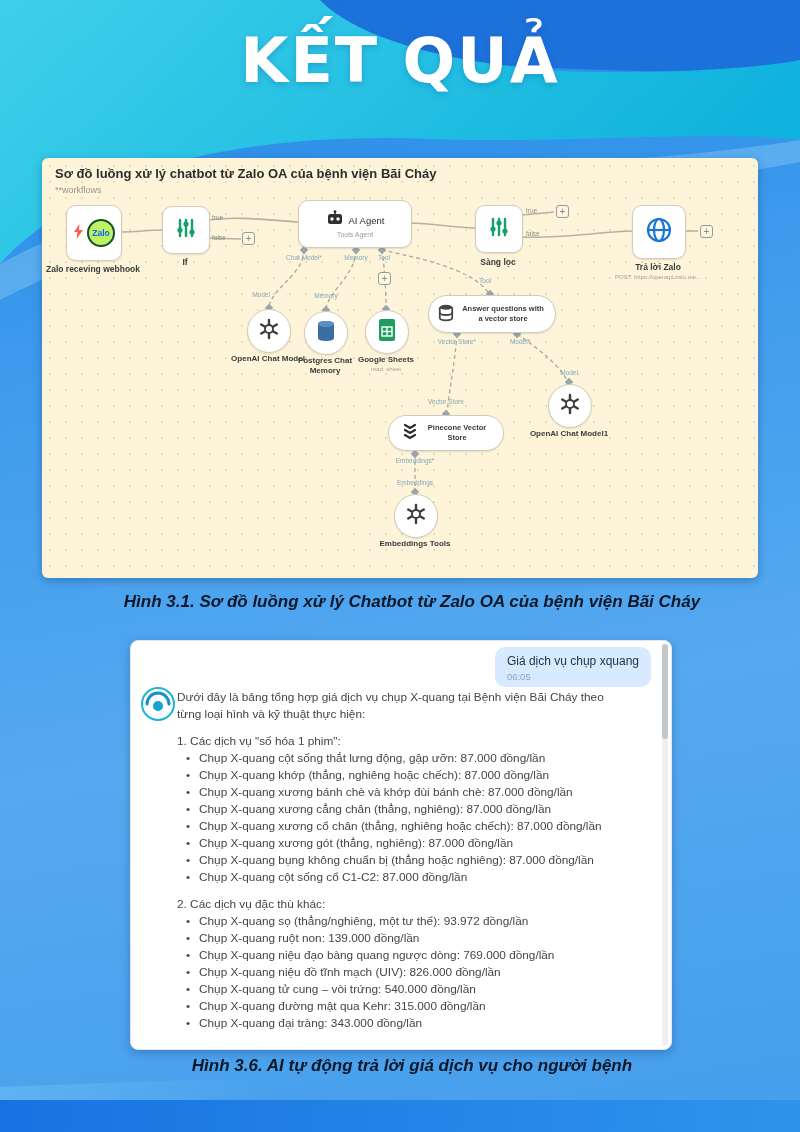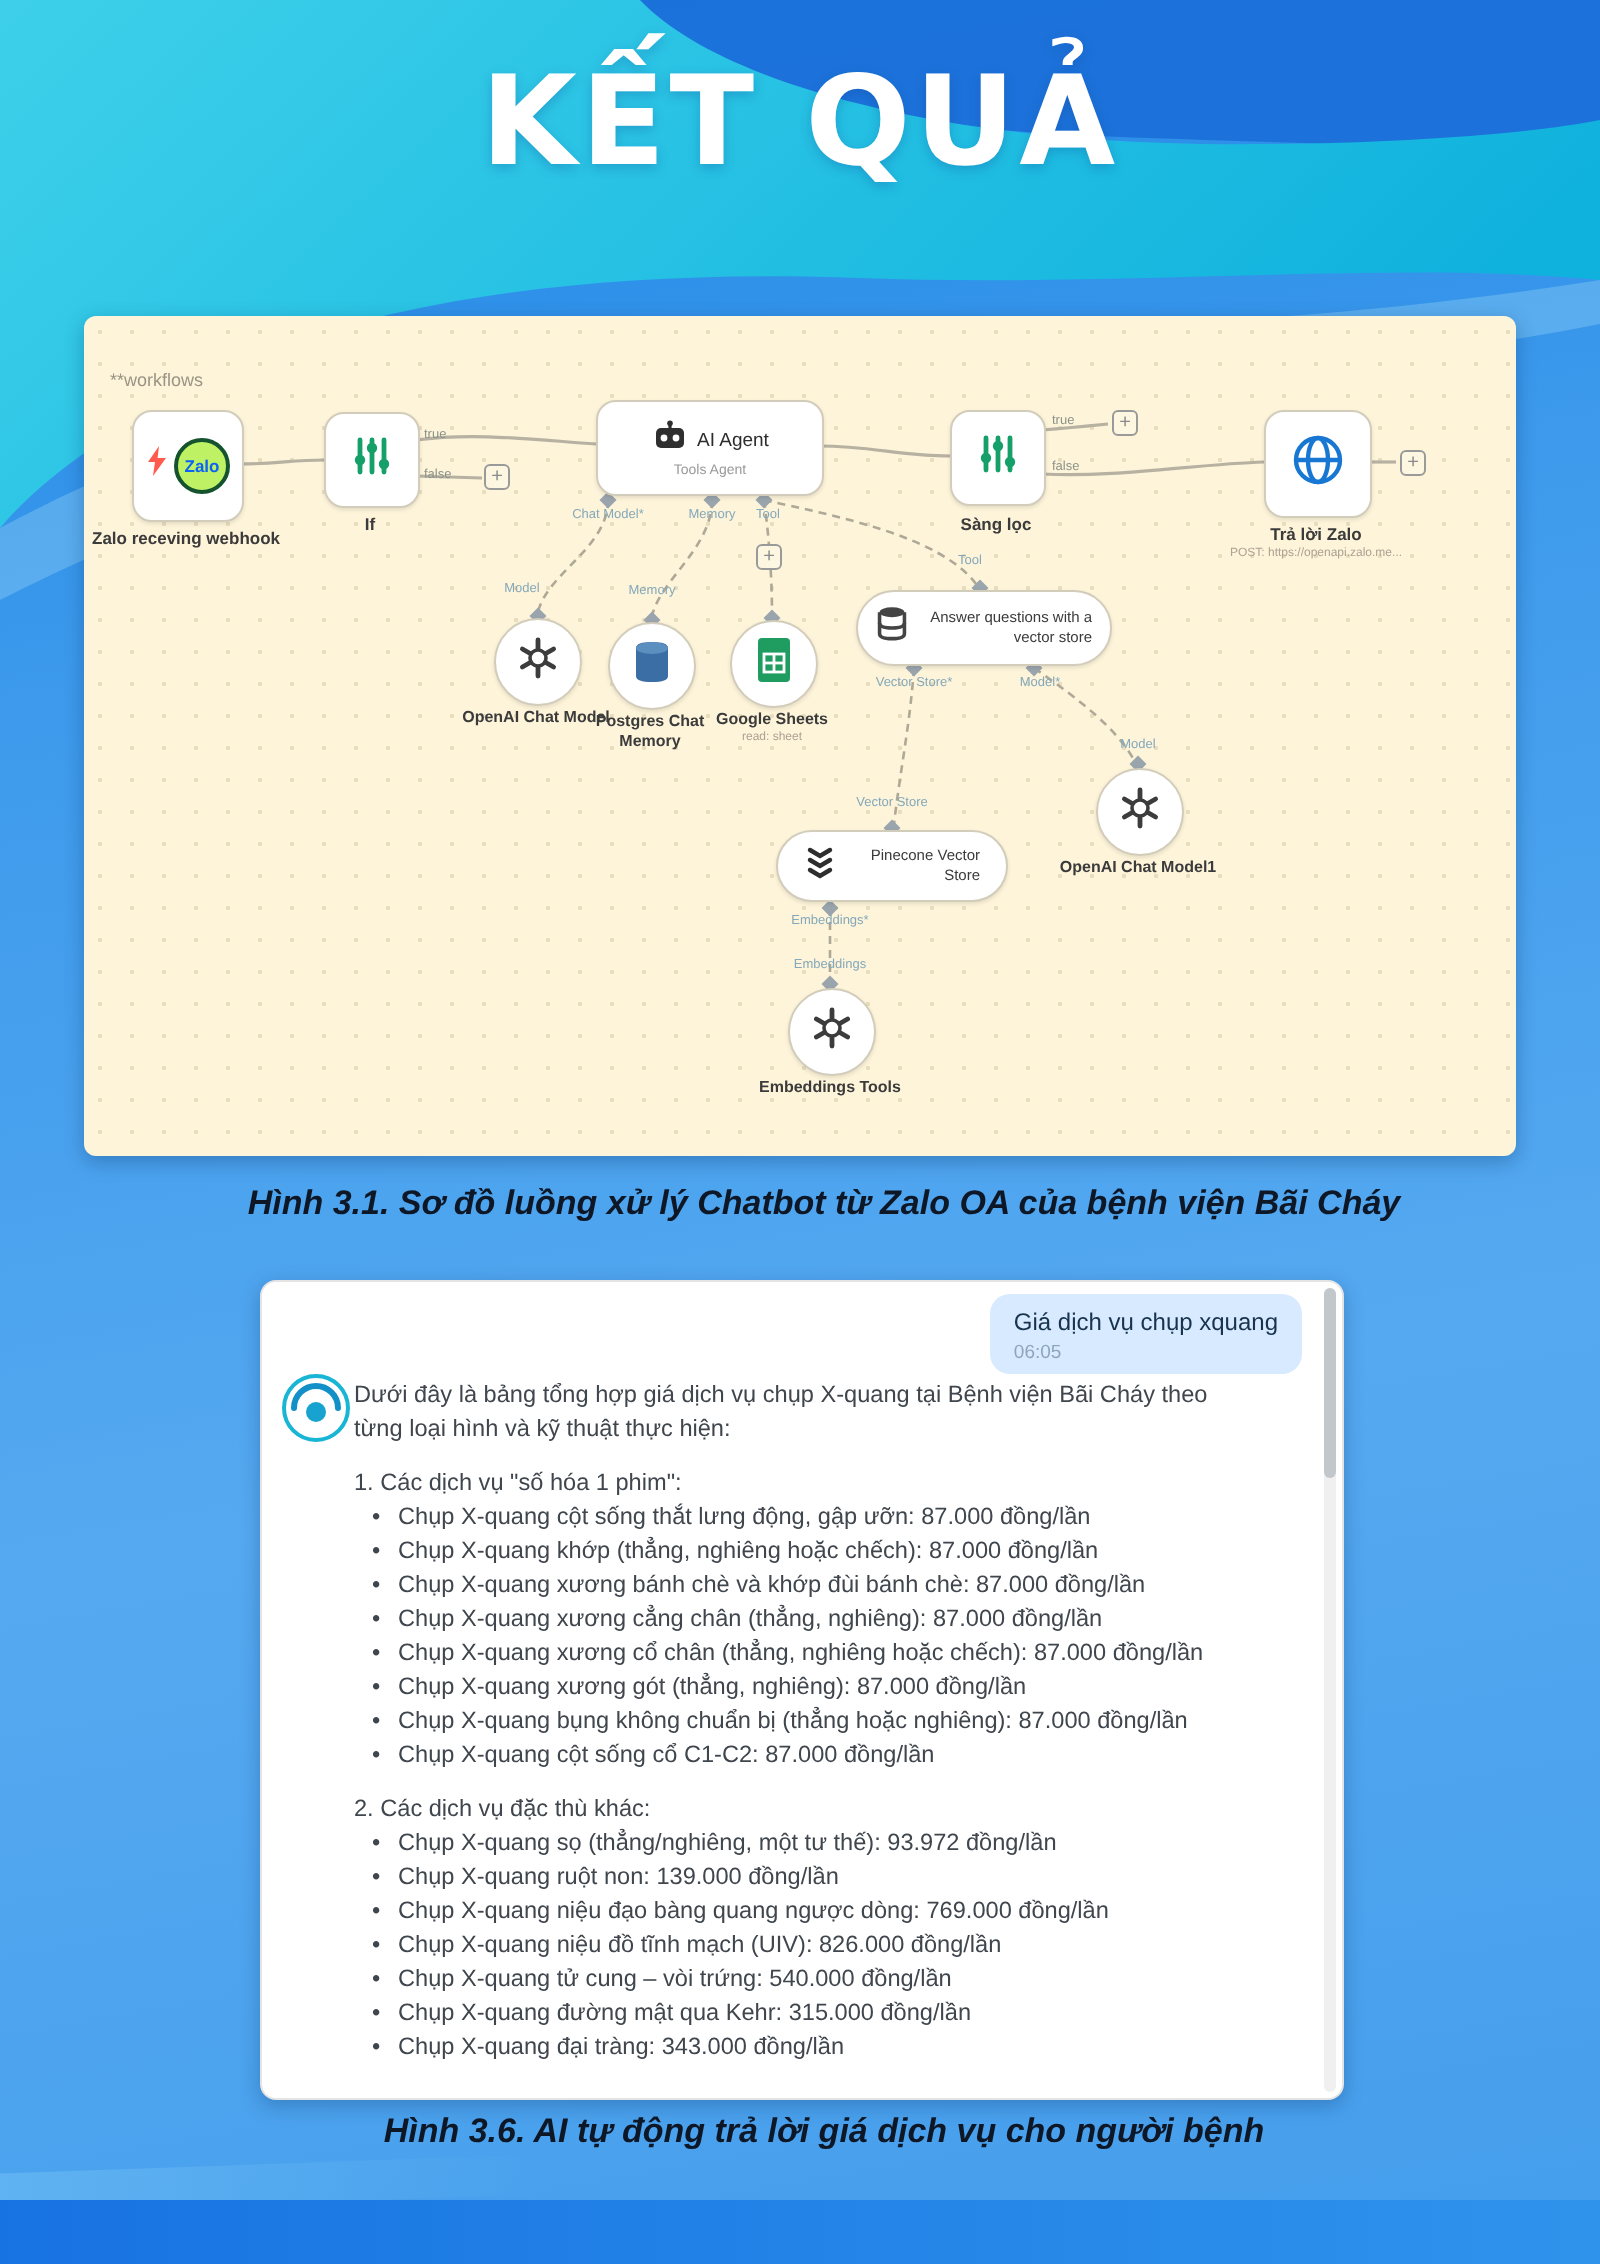--- a/index.html
+++ b/index.html
@@ -19,21 +19,21 @@
   .wf-panel{position:absolute;left:42px;top:158px;width:716px;height:420px;z-index:2;
         background:#fdf4da;border-radius:6px;box-shadow:0 3px 10px rgba(0,40,90,.3);
         background-image:radial-gradient(circle,#e7ddbd 1px,rgba(0,0,0,0) 1.2px);background-size:16px 16px;}
   .wf-heading{position:absolute;left:13px;top:8px;font-size:13px;font-weight:bold;color:#2d2d2d;white-space:nowrap;z-index:2;}
   .wf-sub{position:absolute;left:13px;top:27px;font-size:9px;color:#9b9484;z-index:2;}
   .wf-lines{position:absolute;left:0;top:0;z-index:1;}
   .wf-node{position:absolute;background:#fff;border:1px solid #d2ccba;border-radius:10px;
         box-shadow:0 1px 2px rgba(0,0,0,.1);display:flex;align-items:center;justify-content:center;z-index:2;}
   .wf-circle{border-radius:50%;}
   .wf-pill{border-radius:19px;gap:6px;padding:0 8px;box-sizing:border-box;}
-  .pill-text{font-size:7.5px;font-weight:normal;color:#3b3b3b;line-height:1.3;text-align:right;}
+  .pill-text{font-size:7.5px;font-weight:bold;color:#3b3b3b;line-height:1.3;text-align:center;}
   .wf-label{position:absolute;font-size:8.5px;font-weight:bold;color:#3b3b3b;z-index:2;line-height:1.25;text-align:center;}
   .nw{white-space:nowrap;transform:translateX(-50%);}
   .wf-subl{position:absolute;font-size:6px;color:#aaa293;z-index:2;text-align:center;}
   .wf-edge-label{position:absolute;transform:translateX(-50%);white-space:nowrap;font-size:6.5px;color:#85a8ba;z-index:2;}
   .wf-tf{position:absolute;font-size:6.5px;color:#8b9288;z-index:2;}
   .wf-plus{position:absolute;width:13px;height:13px;border:1.5px solid #9a9a9a;border-radius:3px;
         background:#fdf6e0;color:#8a8a8a;font-size:10px;line-height:11px;text-align:center;z-index:2;box-sizing:border-box;}
   .wf-plus::before{content:"+";}
   .zalo-circle{width:28px;height:28px;border-radius:50%;border:2px solid #14532d;background:#bef264;
         display:flex;align-items:center;justify-content:center;font-size:8.5px;font-weight:bold;color:#0b63f6;box-sizing:border-box;}
@@ -76,20 +76,21 @@
       </linearGradient>
     </defs>
     <path d="M300,0 L800,0 L800,82 C640,62 480,80 380,42 C340,26 315,12 300,0 Z" fill="#1b6fd8" opacity="0.9"></path>
     <path d="M0,0 L320,0 C360,42 470,70 600,72 C680,73 760,68 800,60 L800,140 C700,130 560,144 430,139 C300,134 170,150 90,196 C55,216 20,240 0,264 Z" fill="url(#cyg)"></path>
     <path d="M0,264 C60,232 140,198 260,182 C420,162 600,172 800,140 L800,162 C620,198 420,187 280,207 C160,224 60,270 0,300 Z" fill="#7cc3f2" opacity="0.5"></path>
   </svg>
 
   <div class="main-title">KẾT QUẢ</div>
 
   <div class="wf-panel">
+    <div class="wf-heading">Sơ đồ luồng xử lý chatbot từ Zalo OA của bệnh viện Bãi Cháy</div>
     <div class="wf-sub">**workflows</div>
 
     <svg class="wf-lines" width="716" height="420" viewBox="0 0 716 420">
       <g stroke="#b7b1a2" stroke-width="1.6" fill="none">
         <path d="M78,74 C96,74 104,72 120,72"></path>
         <path d="M166,62 C196,58 226,62 256,64"></path>
         <path d="M166,80 L199,81"></path>
         <path d="M368,65 C392,65 410,70 433,70"></path>
         <path d="M479,57 C492,56 502,55 512,54"></path>
         <path d="M479,79 C516,81 556,74 590,73"></path>

